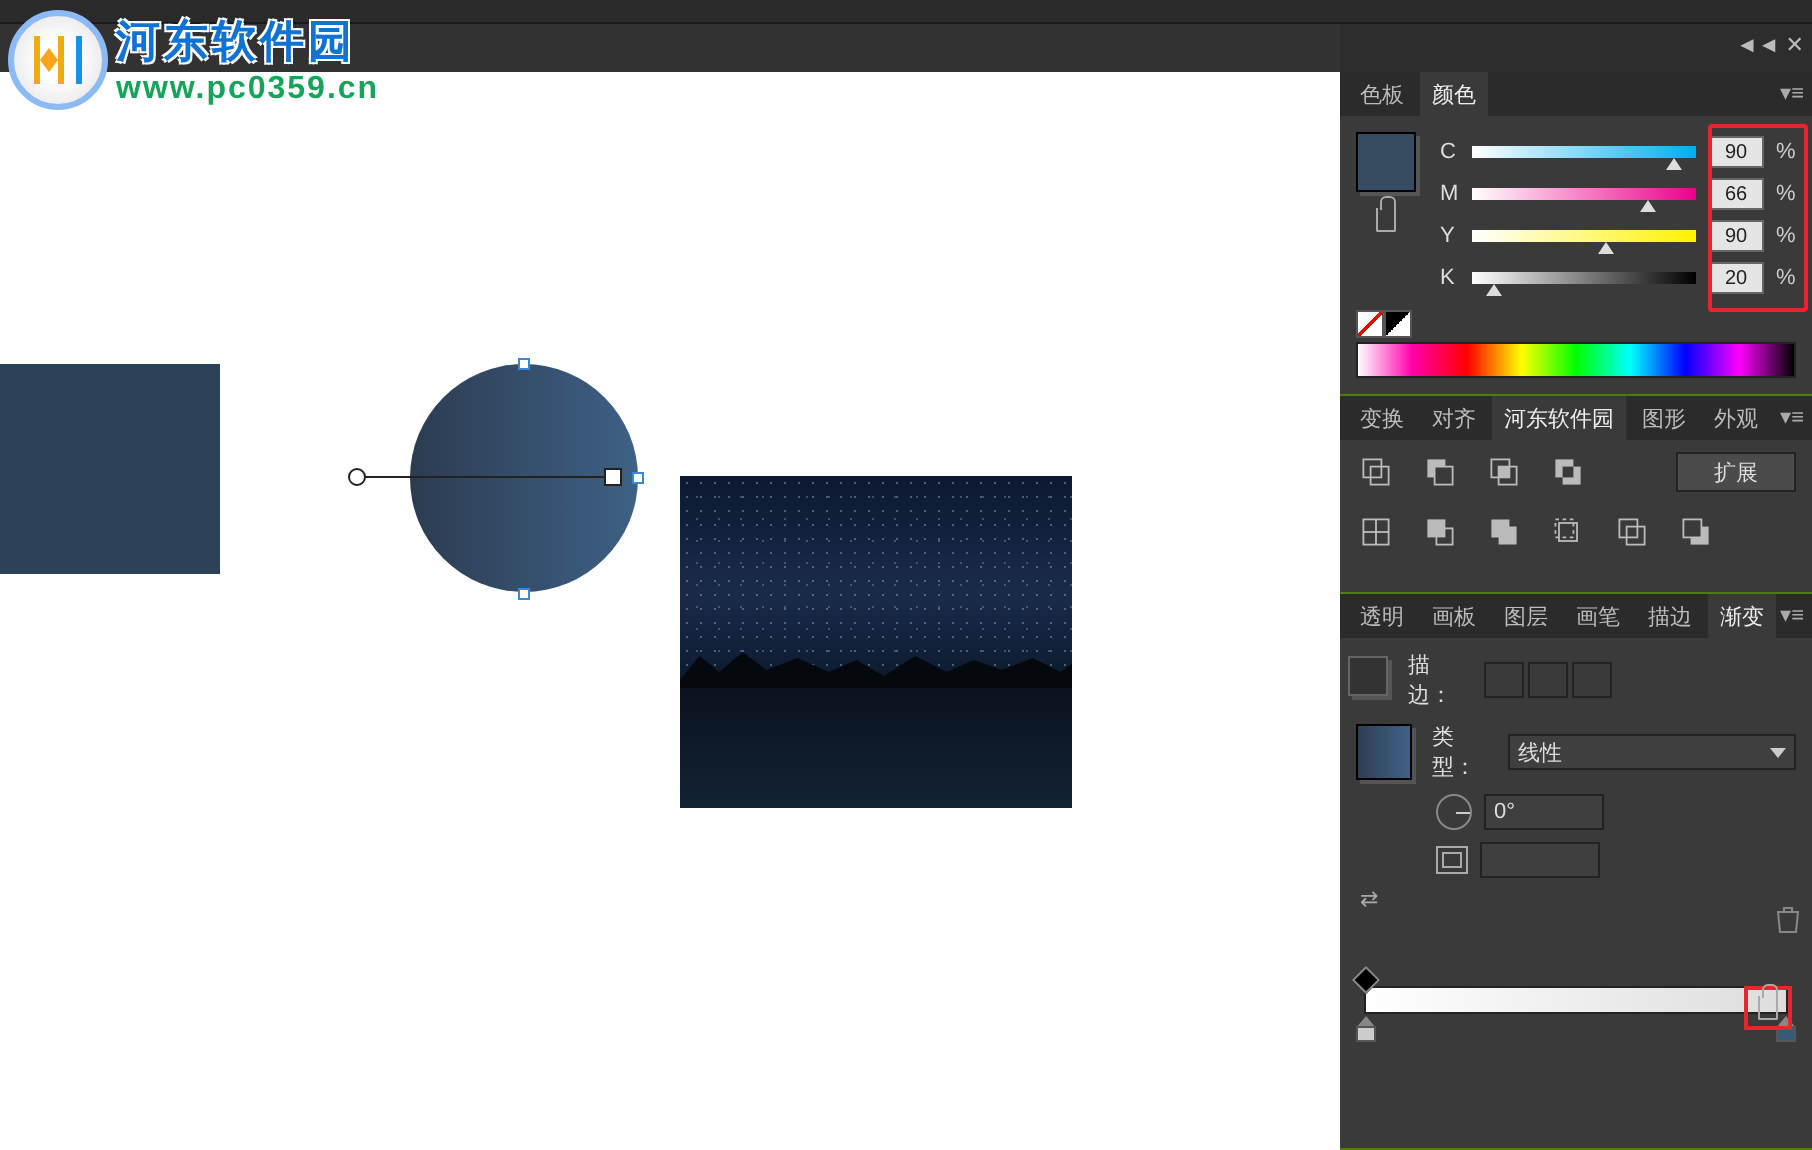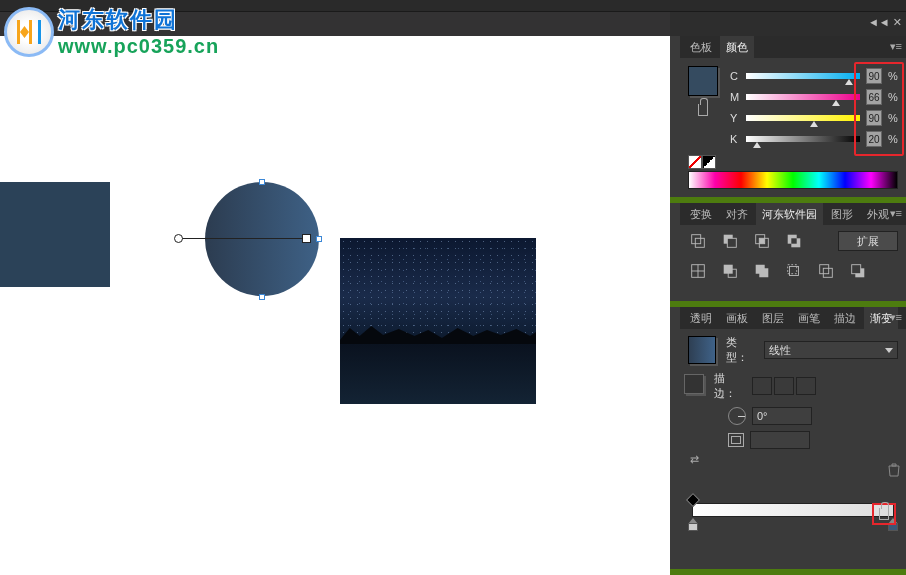--- a/index.html
+++ b/index.html
@@ -3,21 +3,21 @@
 <meta charset="utf-8">
 <style>
 * { margin: 0; padding: 0; box-sizing: border-box; font-family: "Microsoft YaHei", sans-serif; font-size: 11px; }
 body { width: 906px; height: 575px; background: #333; overflow: hidden; position: relative; }
 .top-bar { height: 12px; background: #2a2a2a; border-bottom: 1px solid #1a1a1a; display: flex; align-items: center; padding: 0 4px; gap: 10px; }
 .watermark { position: absolute; top: 5px; left: 4px; z-index: 100; display: flex; align-items: center; gap: 4px; }
 .wm-logo { width: 50px; height: 50px; border-radius: 25px; background: radial-gradient(circle,#fff 30%,#eee 70%); border: 3px solid #8bbaf5; display:flex; align-items:center; justify-content:center; }
 .wm-logo svg { width:36px; height:36px; }
 .wm-text { display:flex; flex-direction: column; }
 .wm-title { color:#0f73d6; font-size:22px; font-weight:bold; text-shadow:1px 1px #fff,-1px -1px #fff,1px -1px #fff,-1px 1px #fff; letter-spacing:2px;}
-.wm-url { color:#17a35a; font-size:20px; font-weight:bold; letter-spacing:1px; text-shadow:1px 1px #fff,-1px -1px #fff,1px -1px #fff,-1px 1px #fff;}
+.wm-url { color:#17a35a; font-size:16px; font-weight:bold; letter-spacing:1px; text-shadow:1px 1px #fff,-1px -1px #fff,1px -1px #fff,-1px 1px #fff;}
 .main-area { position: absolute; top: 12px; left: 0; width: 670px; height: 563px; background: #fff; }
 .canvas-tab { position:absolute; top:0; left:0; width:100%; height:24px; background:#333233; }
 .art { position:absolute; top:24px; left:0; width:100%; height:539px; background:#fff; }
 .rect { position:absolute; top:146px; left:0; width:110px; height:105px; background:#2b4258; }
 .circle { position:absolute; top:146px; left:205px; width:114px; height:114px; border-radius:50%; background: linear-gradient(to right,#2c3c50,#3e6186); }
 .anchor { position:absolute; width:6px; height:6px; background:#fff; border:1px solid #3b87d6; }
 .a-top { top:143px; left:259px; }
 .a-bot { top:258px; left:259px; }
 .a-right { top:200px; left:316px; }
 .grad-line { position:absolute; top:202px; left:178px; width:128px; height:1px; background:#222; }
@@ -25,40 +25,40 @@
 .gh-l { top:198px; left:174px; }
 .gh-r { top:198px; left:302px; border-radius:0; }
 .night-img { position:absolute; top:202px; left:340px; width:196px; height:166px; background:linear-gradient(to bottom,#0c1830 0%,#1a2b4a 35%,#101f36 55%,#070e18 75%,#0e1926 100%); }
 .stars { position:absolute; inset:0; background-image:radial-gradient(#89a4c9 0.5px,transparent 0.5px),radial-gradient(#6a88b3 0.5px,transparent 0.5px); background-size:7px 7px,11px 11px; background-position:0 0,3px 5px; opacity:.5; }
 .treeline { position:absolute; bottom:60px; left:0; right:0; height:20px; background:#05080d; clip-path:polygon(0 80%,5% 20%,10% 60%,16% 10%,22% 55%,30% 25%,38% 60%,45% 30%,52% 70%,60% 20%,68% 60%,75% 30%,82% 55%,90% 25%,97% 60%,100% 40%,100% 100%,0 100%);} 
 .lake { position:absolute; bottom:0; left:0; right:0; height:60px; background:linear-gradient(to bottom,#0a121f,#132334); }
 
 .right-panels { position:absolute; top:12px; right:0; width:236px; height:563px; background:#3a3a3a; display:flex; flex-direction:column; }
 .panel-top-strip{ height:24px; background:#2d2d2d; position:relative; }
 .panel-top-strip .pp{position:absolute; right:4px; top:4px; color:#bbb;}
-.panel { border-bottom:6px solid #4d7c0f; background:#3a3a3a;padding-left:10px; }
+.panel { border-bottom:1px solid #4d7c0f; background:#3a3a3a; }
 .panel-tabs { height:22px; display:flex; align-items:center; background:#2b2b2b; padding:0 4px; gap:2px; position:relative;}
 .tab { padding:3px 6px; color:#bbb; cursor:pointer; height:22px; display:flex; align-items:center;}
 .tab.active { background:#3a3a3a; color:#eee; }
 .panel-menu { position:absolute; right:4px; top:4px; color:#aaa; }
 .color-body { padding:6px 8px 4px 8px; }
 .swatch-area { display:flex; flex-direction:column; align-items:center; gap:4px; float:left; margin:2px 8px 0 0;}
 .fill-sw { width:30px; height:30px; background:#354b60; border:1px solid #000; box-shadow:2px 2px 0 #555; }
 .lock-ic{ width:10px;height:12px;border:1px solid #aaa;border-top:none;border-radius:0 0 1px 1px;position:relative;margin-top:4px;}
 .lock-ic:before{content:'';position:absolute;top:-6px;left:1px;width:6px;height:6px;border:1px solid #aaa;border-bottom:none;border-radius:3px 3px 0 0;}
 .sliders { margin-left:42px; }
 .srow { display:flex; align-items:center; gap:6px; margin:3px 0; height:18px; }
 .srow .lab { width:10px; color:#ddd; }
 .srow .track { flex:1; height:6px; position:relative; }
 .track.tc-c{ background:linear-gradient(to right,#fff,#00aeef); }
 .track.tc-m{ background:linear-gradient(to right,#fff,#ec008c); }
 .track.tc-y{ background:linear-gradient(to right,#fff,#fff200); }
 .track.tc-k{ background:linear-gradient(to right,#fff,#000); }
 .thumb{ position:absolute; top:6px; width:0; height:0; border-left:4px solid transparent; border-right:4px solid transparent; border-bottom:6px solid #ddd; transform:translateX(-4px);}
-.srow .val { width:16px; height:16px; background:#a3a3a3; color:#222; text-align:center; line-height:16px; font-size:10px; border:1px solid #666; }
+.srow .val { width:28px; height:16px; background:#e5e5e5; color:#222; text-align:center; line-height:16px; font-size:10px; border:1px solid #666; }
 .srow .pct{ width:10px; color:#ccc; }
 .red-box { border:2px solid #e6262c; border-radius:2px; padding:1px 1px; }
 .noney { display:flex; gap:0; margin:4px 0 2px 0; }
 .nn { width:14px; height:14px; border:1px solid #555; }
 .nn.none{background:linear-gradient(to bottom right,#fff 45%,#e00 45%,#e00 55%,#fff 55%);}
 .nn.bw{background:linear-gradient(to bottom right,#000 50%,#fff 50%);}
 .spectrum { height:18px; margin:1px 0 4px 0; background:linear-gradient(to right,#fff,#ff00ab,#f00,#ff0,#0f0,#0ff,#00f,#f0f,#000); border:1px solid #222;}
 
 .pf-body { padding:6px 8px 10px 8px; }
 .pf-label { color:#ddd; margin-bottom:6px; }
@@ -281,38 +281,38 @@
       <div class="tab">画板</div>
       <div class="tab">图层</div>
       <div class="tab">画笔</div>
       <div class="tab">描边</div>
       <div class="tab active">渐变</div>
       <span class="panel-menu">▾≡</span>
     </div>
     <div class="grad-body">
       <div class="grow">
         <div class="gsw-col">
-          <div class="gsw"></div>
-        </div>
-        <span class="gl">类型：</span>
-        <div class="gsel">
-            <span>线性</span>
-            <span class="dd"></span>
-          </div>
-      </div>
-      <div class="grow">
-        <div class="gsw-col">
           <div class="gsw2"></div>
         </div>
         <span class="gl">描边：</span>
         <div class="gic3">
           <div class="b"></div>
           <div class="b"></div>
           <div class="b"></div>
         </div>
+      </div>
+      <div class="grow">
+        <div class="gsw-col">
+          <div class="gsw"></div>
+        </div>
+        <span class="gl">类型：</span>
+        <div class="gsel">
+            <span>线性</span>
+            <span class="dd"></span>
+          </div>
       </div>
       <div class="gangle">
         <div class="dial"></div>
         <div class="gfield">
             <span>0°</span>
             <span class="dd"></span>
           </div>
       </div>
       <div class="asp-row">
         <div class="asp-ic"></div>

